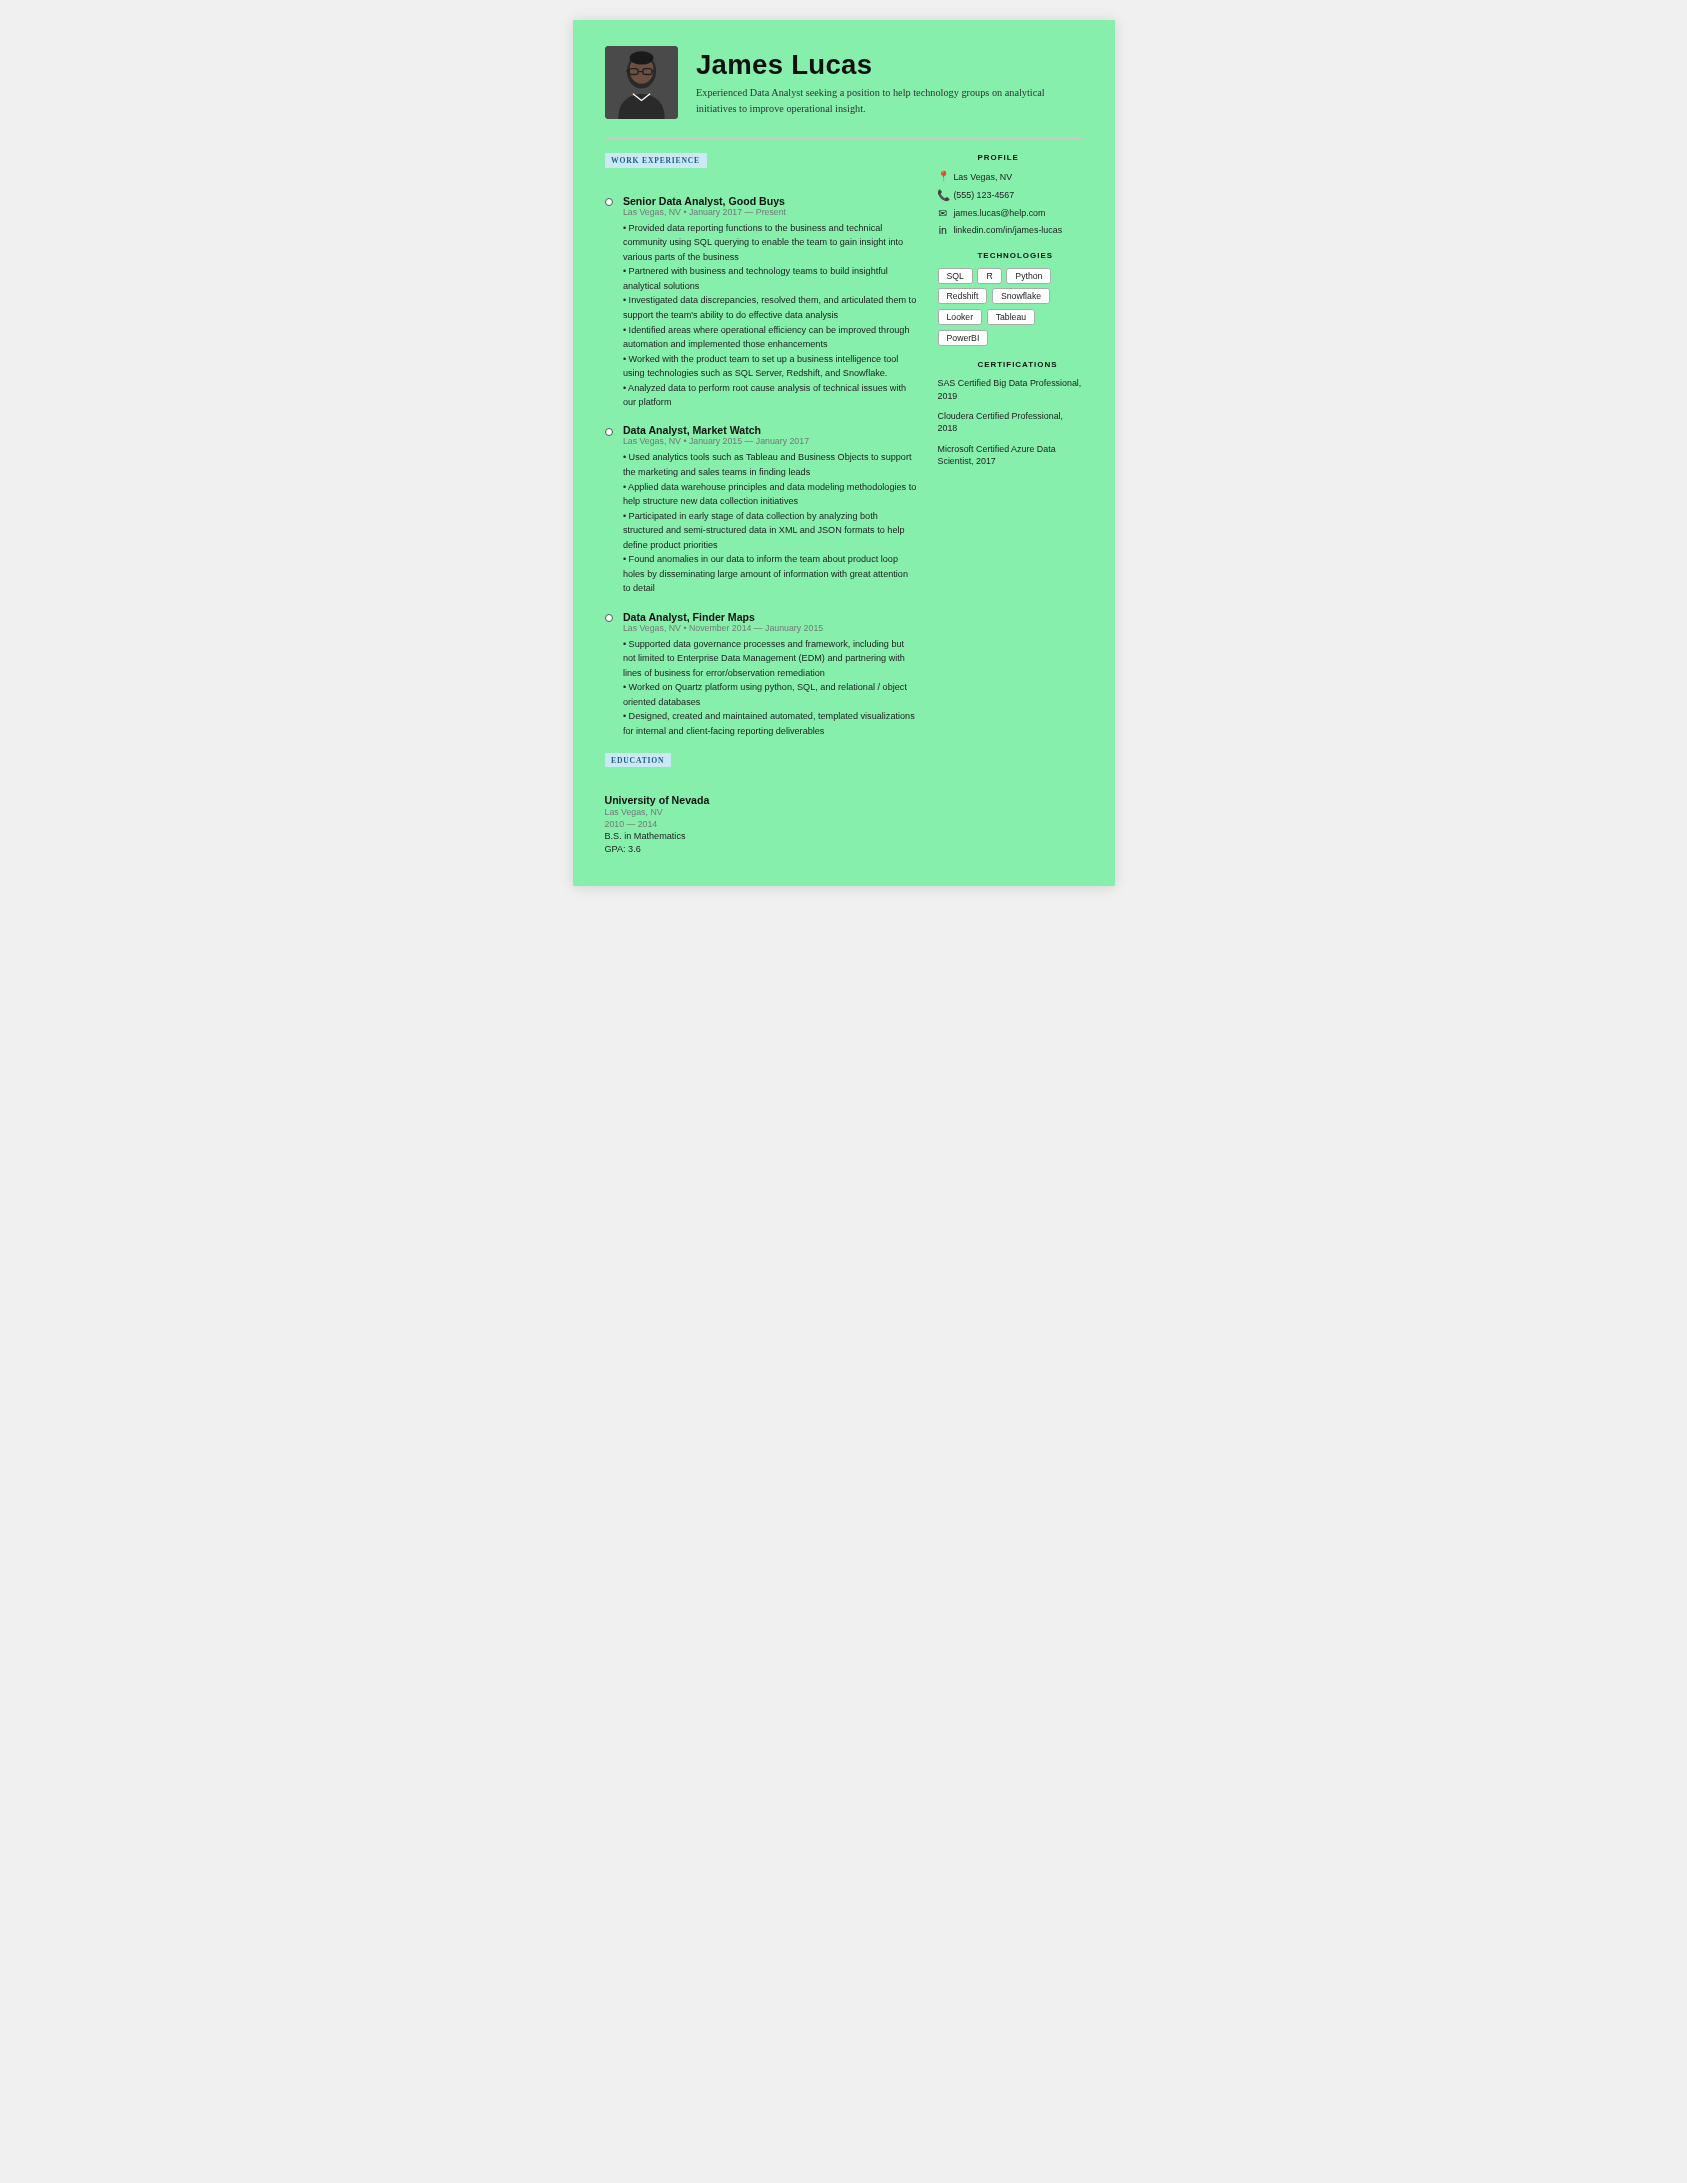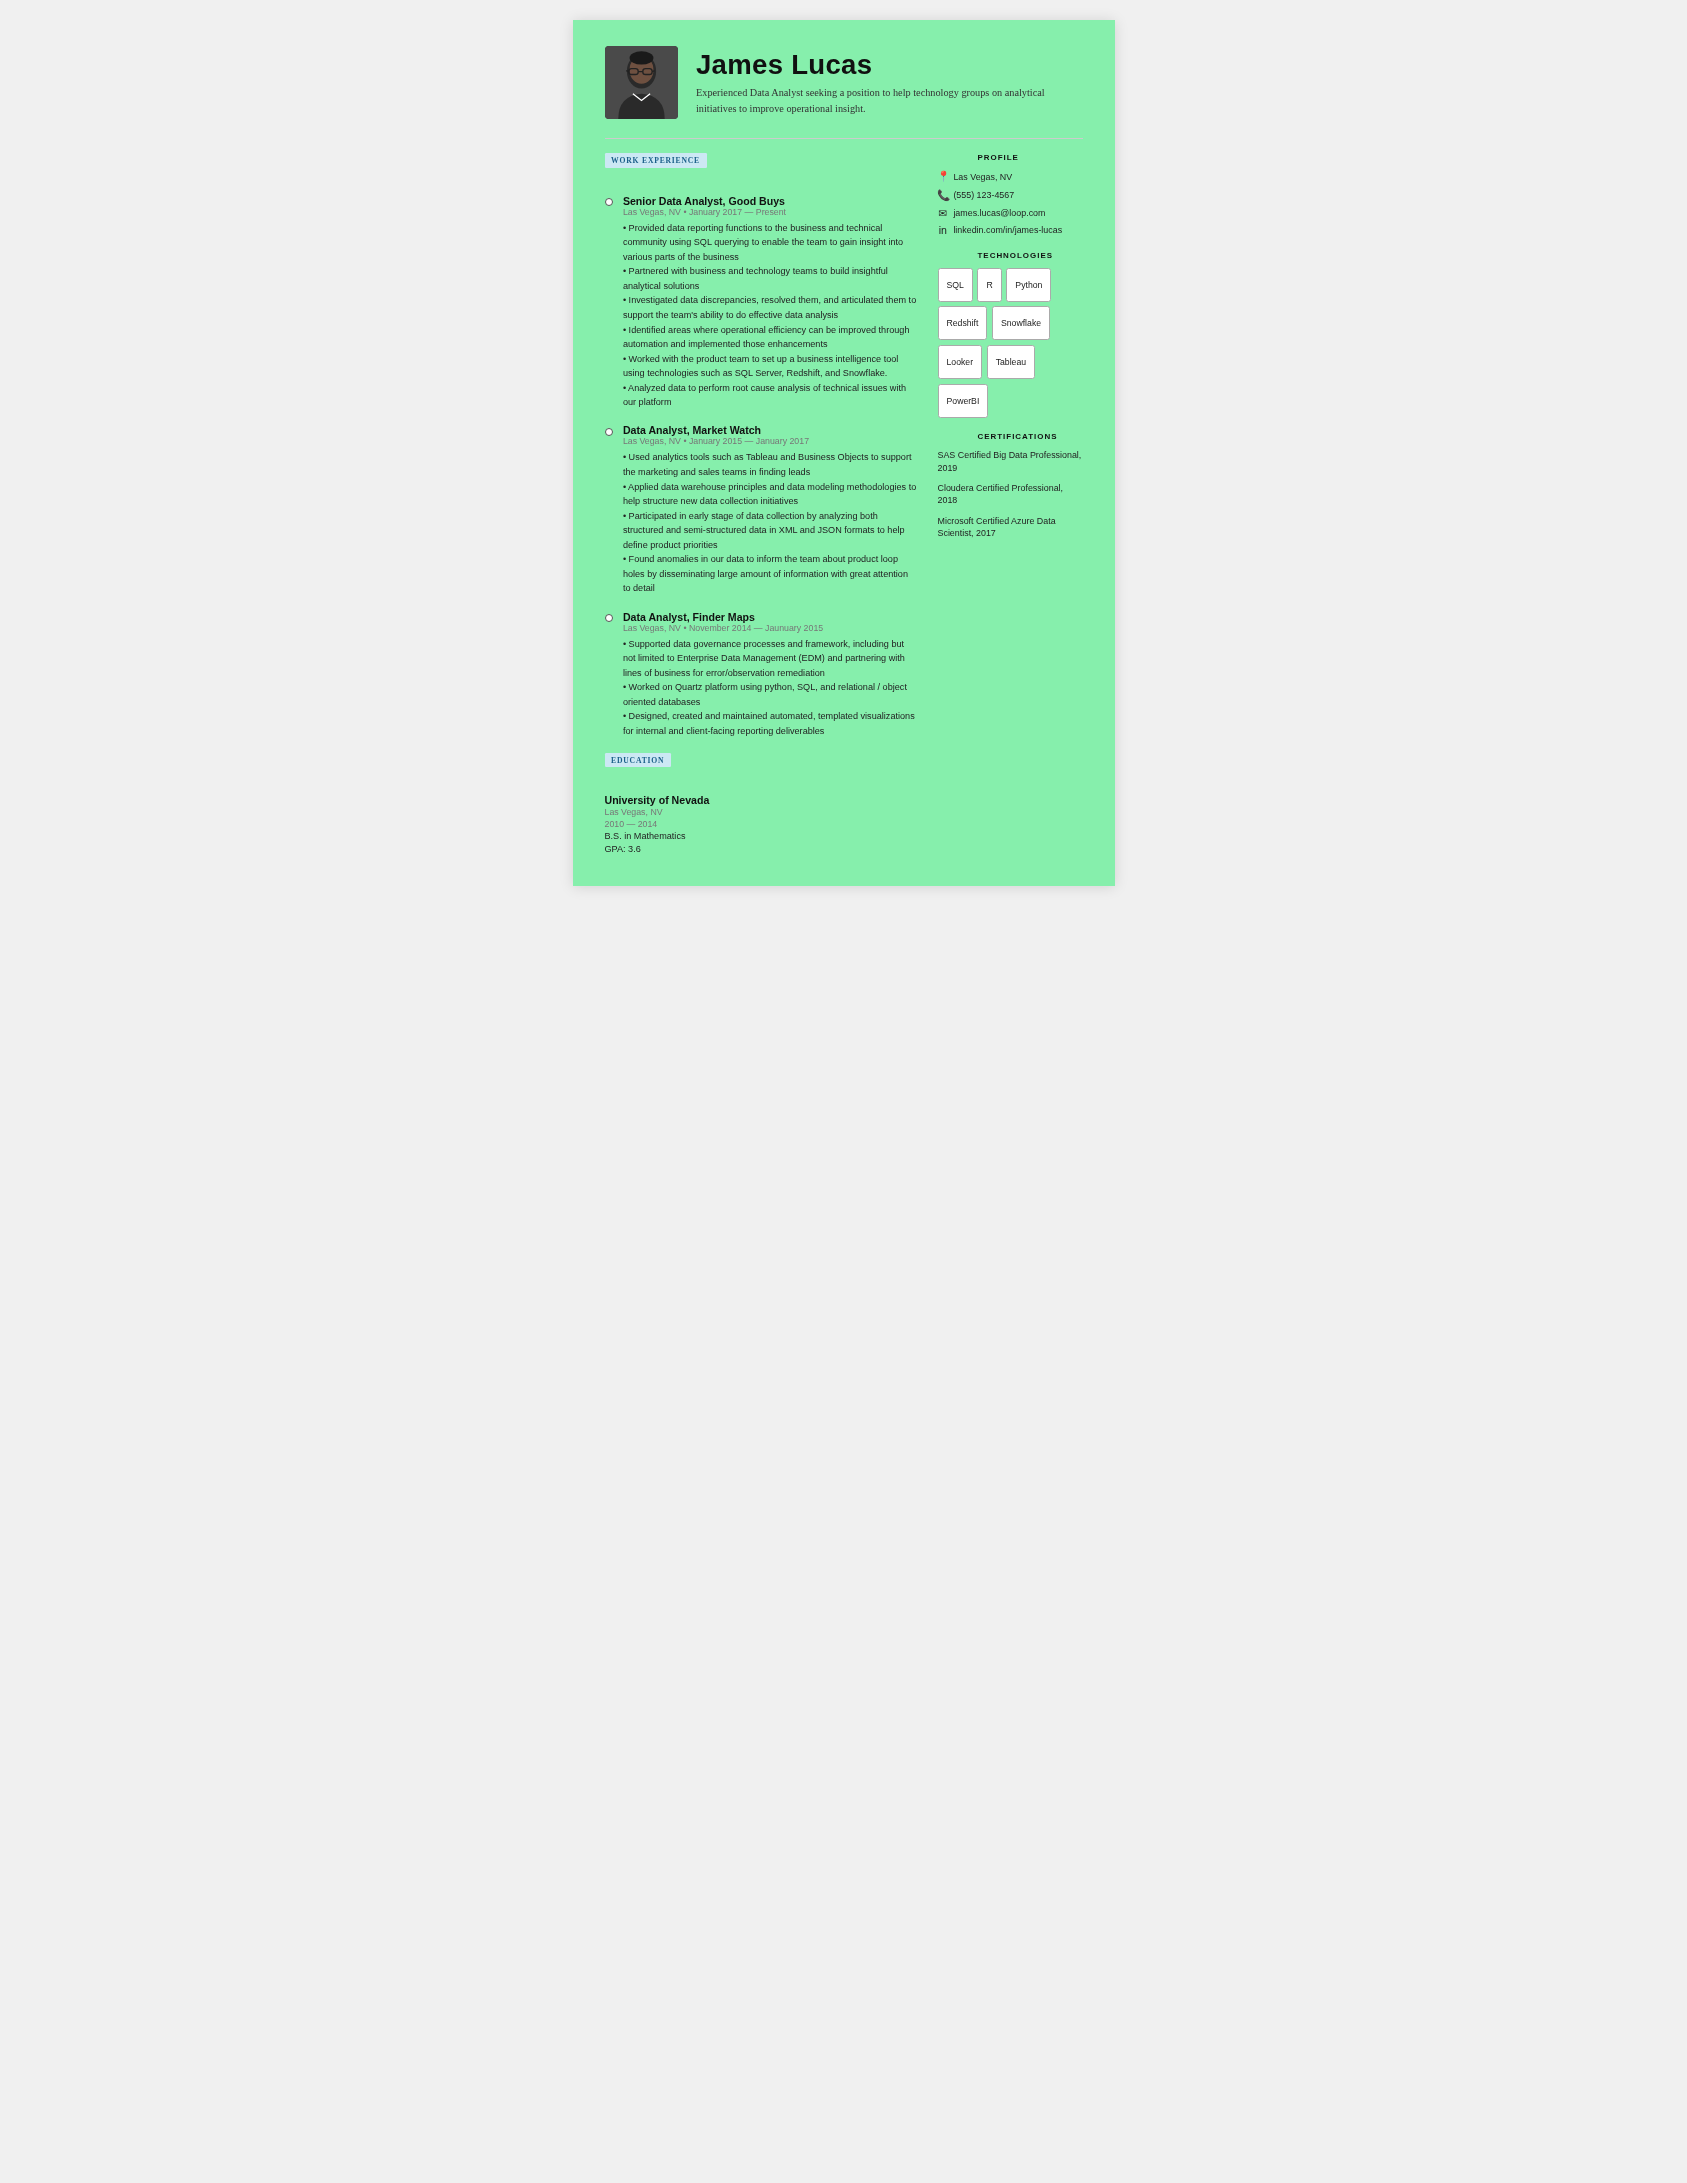--- a/index.html
+++ b/index.html
@@ -187,21 +187,21 @@
     }
     .tech-grid {
       display: flex;
       flex-wrap: wrap;
       gap: 4.6px;
       margin-top: 4px;
     }
     .tech-tag {
       border: 1px solid #aaa;
       border-radius: 2.6px;
-      padding: 11px 8px;
+      padding: 2px 8px;
       font-size: 0.82rem;
       font-family: Arial, sans-serif;
       color: #222;
       background: #fff;
     }
     .cert-section {
       margin-top: 14.5px;
     }
     .cert-item {
       font-size: 0.84rem;
@@ -306,21 +306,21 @@
       <div class="profile-item">
         <span class="profile-icon">📍</span>
         <span>Las Vegas, NV</span>
       </div>
       <div class="profile-item">
         <span class="profile-icon">📞</span>
         <span>(555) 123-4567</span>
       </div>
       <div class="profile-item">
         <span class="profile-icon">✉</span>
-        <span>james.lucas@loop.com</span>
+        <span>james.lucas@help.com</span>
       </div>
       <div class="profile-item">
         <span class="profile-icon">in</span>
         <span>linkedin.com/in/james-lucas</span>
       </div>
 
       <div class="tech-section">
         <span class="section-label-right">TECHNOLOGIES</span>
         <div class="tech-grid" id="tech-grid">
             <span class="tech-tag">SQL</span>

